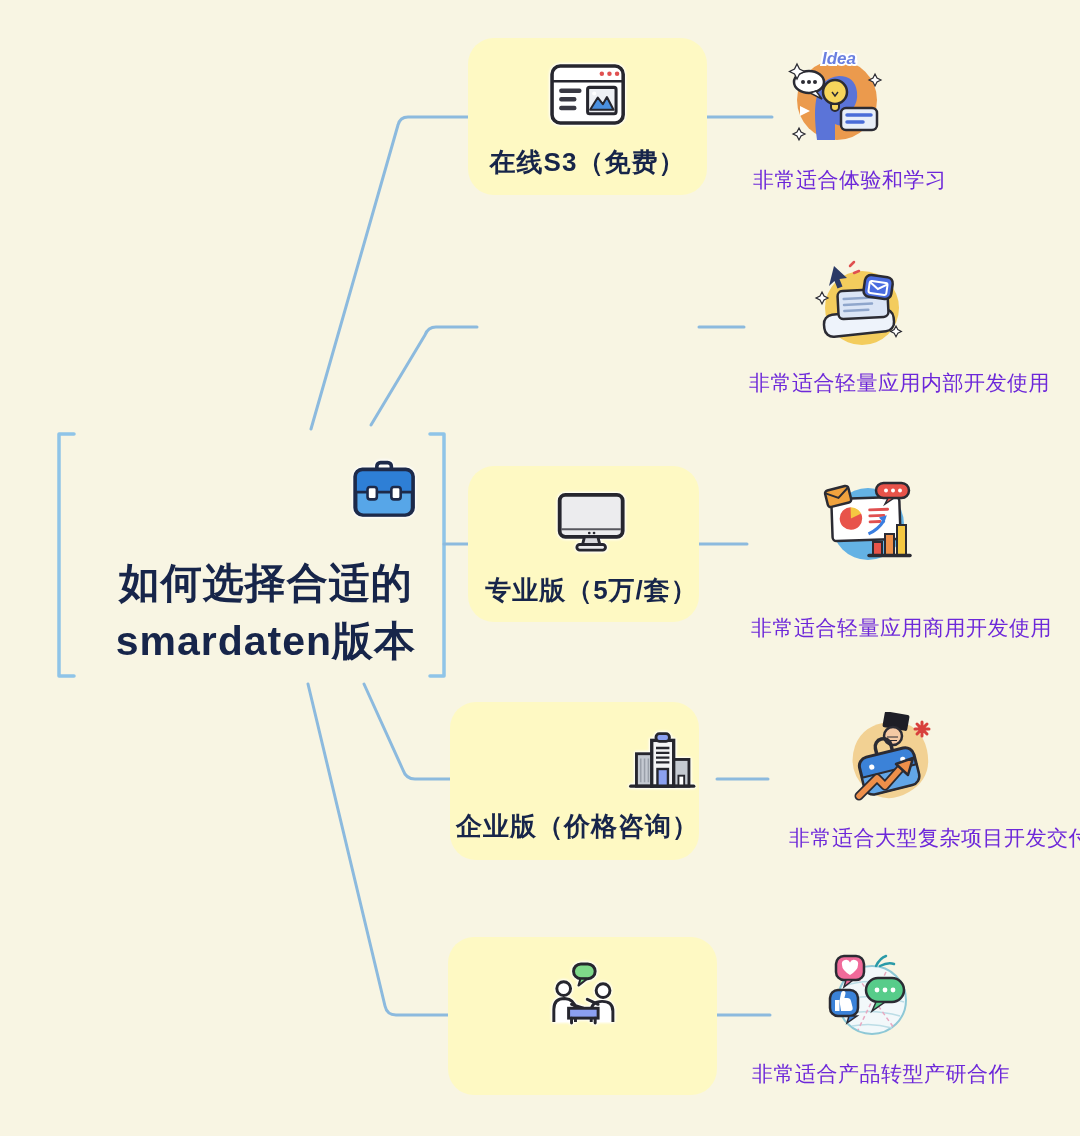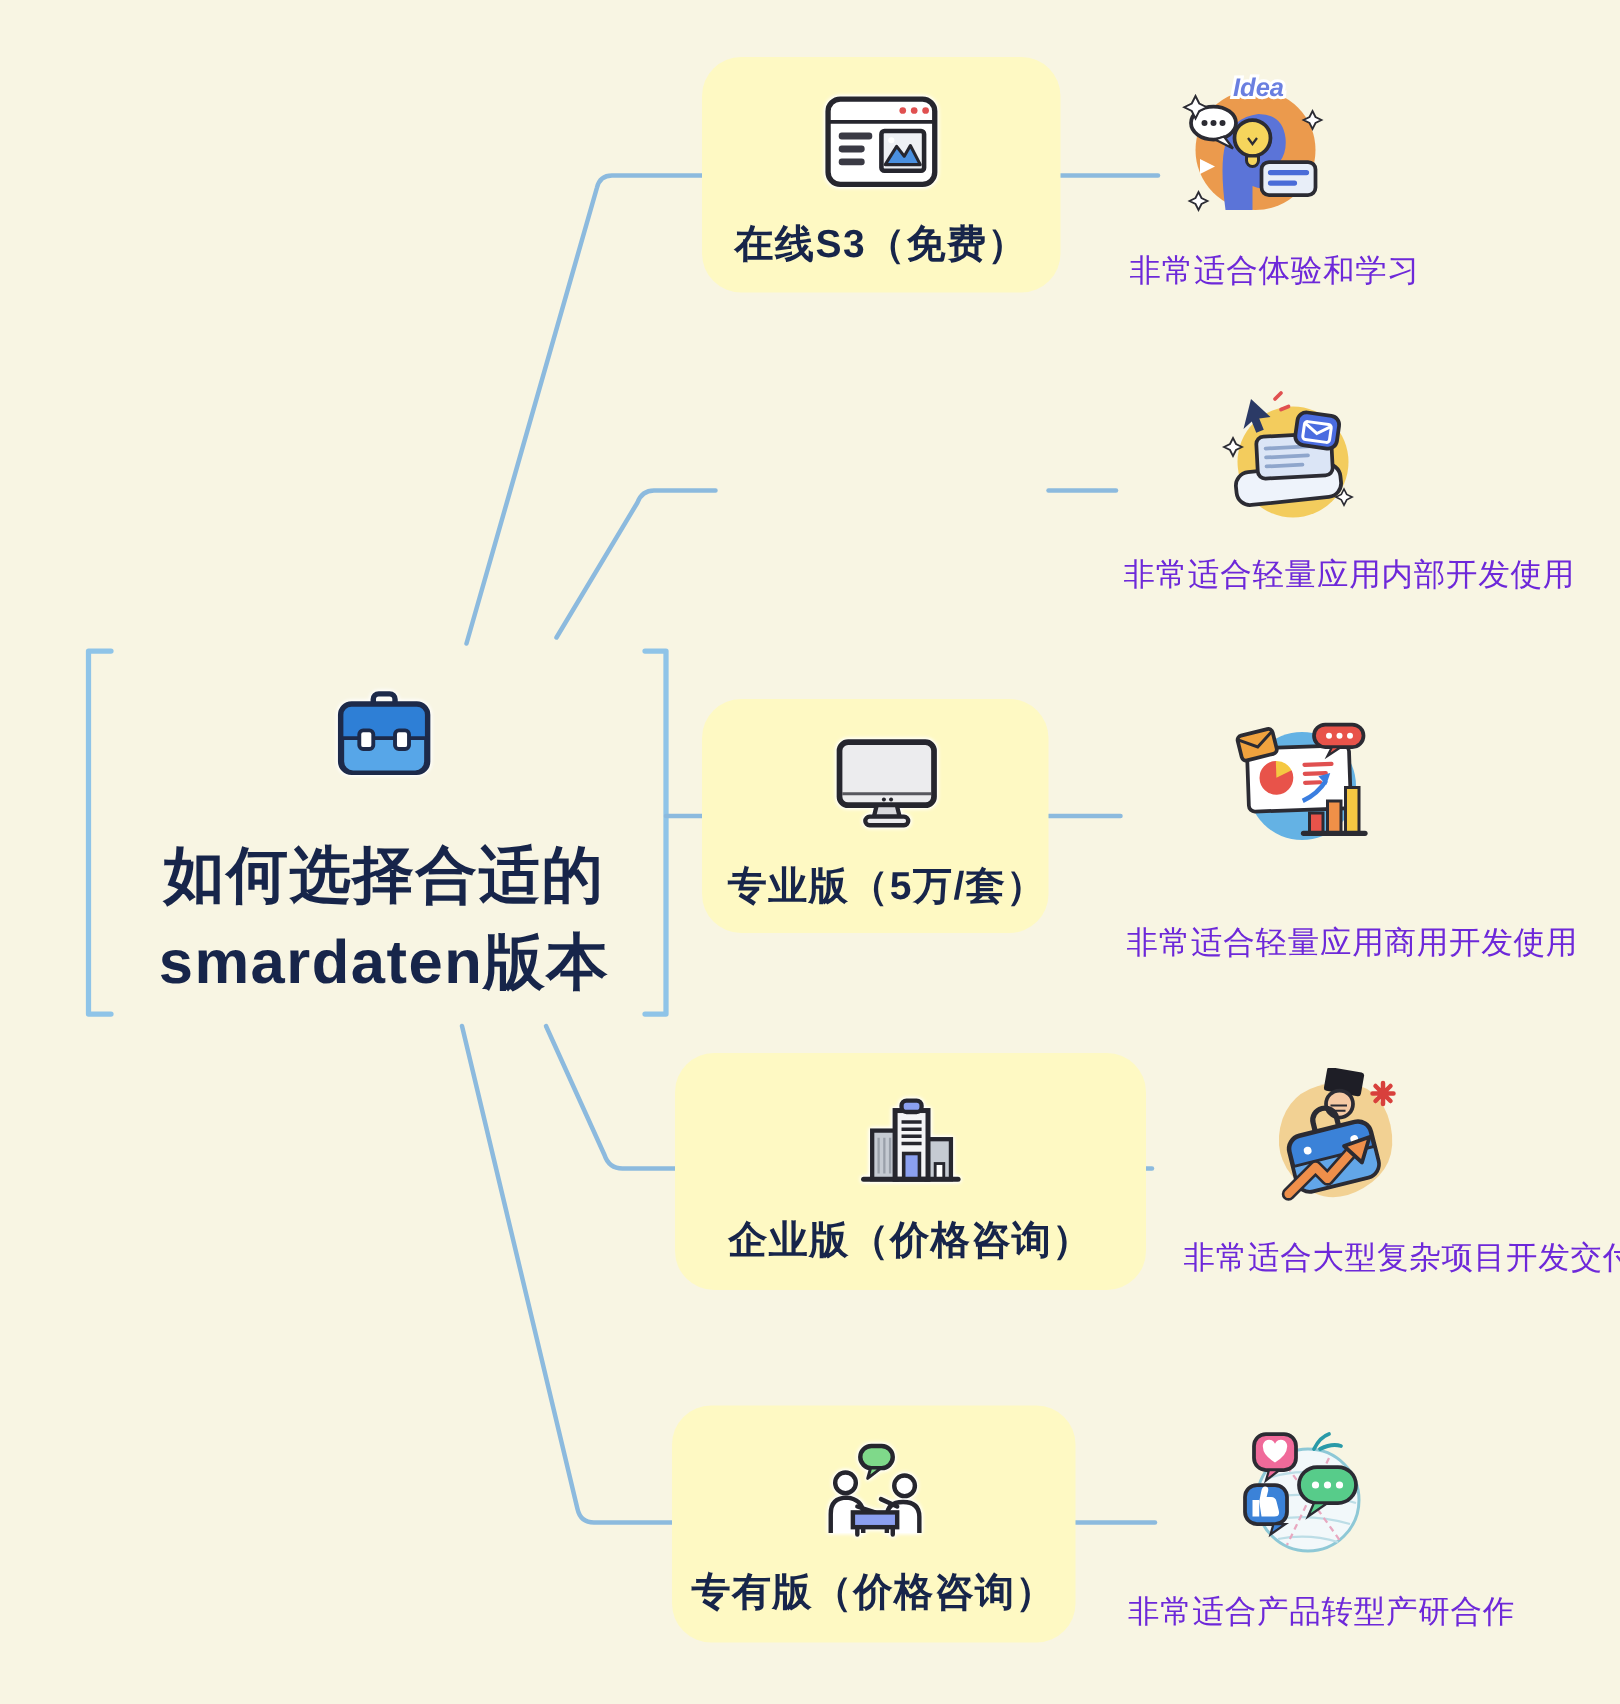--- a/index.html
+++ b/index.html
@@ -4,21 +4,21 @@
 <style>
   html,body{margin:0;padding:0;background:#f8f5e3;}
   .canvas{
     position:relative;width:1080px;height:1136px;background:#f8f5e3;
     overflow:hidden;font-family:"Liberation Sans","DejaVu Sans",sans-serif;
   }
   .links{position:absolute;left:0;top:0;}
   .links path{fill:none;stroke:#8cbade;stroke-width:3;stroke-linecap:round;stroke-linejoin:round;}
   .links path.bracket{stroke:#8fc4e8;stroke-width:3.5;}
   
-  .central{position:absolute;left:96px;top:460px;width:320px;display:flex;flex-direction:column;align-items:center;cursor:default;}
+  .central{position:absolute;left:96px;top:460px;width:320px;display:flex;flex-direction:column;align-items:flex-end;cursor:default;}
   .central-icon{height:58px;filter:drop-shadow(0 0 1.5px #fff) drop-shadow(0 0 1px #fff);}
   .central-title{margin-top:36px;font-size:41px;font-weight:700;color:#17254a;line-height:58px;text-align:center;letter-spacing:1px;white-space:nowrap;}
   
   .node{
     position:absolute;background:#fef9c3;border-radius:26px;
     display:flex;flex-direction:column;align-items:center;padding-top:25px;box-sizing:border-box;
   }
   .node-icon{height:63px;filter:drop-shadow(0 0 1.5px #fff) drop-shadow(0 0 1px #fff);}
   .node-label{margin-top:19px;font-size:26px;font-weight:700;color:#17254a;letter-spacing:1px;white-space:nowrap;}
   
@@ -82,21 +82,21 @@
       <rect x="7" y="4" width="66" height="44" rx="6" fill="#ececee" stroke="#26262e" stroke-width="4"></rect>
       <line x1="9" y1="40" x2="71" y2="40" stroke="#26262e" stroke-width="2" opacity="0.75"></line>
       <circle cx="38" cy="44" r="1.4" fill="#26262e"></circle>
         <circle cx="43" cy="44" r="1.4" fill="#26262e"></circle>
       <path d="M33 48 L47 48 L49 56 L31 56 Z" fill="#d8d8dc" stroke="#26262e" stroke-width="3" stroke-linejoin="round"></path>
       <rect x="25" y="56" width="30" height="6" rx="3" fill="#ececee" stroke="#26262e" stroke-width="3"></rect>
     </svg>
     <div class="node-label">专业版（5万/套）</div>
   </div>
 
-  <div class="node" style="left:450px;top:702px;width:314px;height:158px;">
+  <div class="node" style="left:450px;top:702px;width:249px;height:158px;align-items:flex-end;">
     <svg class="node-icon" viewBox="0 0 78 66">
       <rect x="12" y="28" width="17" height="34" fill="#c5cad2" stroke="#26262e" stroke-width="3"></rect>
       <path d="M16.5 33 v25 M20.5 33 v25 M24.5 33 v25" stroke="#9aa0aa" stroke-width="1.6"></path>
       <rect x="50" y="34" width="17" height="28" fill="#c5cad2" stroke="#26262e" stroke-width="3"></rect>
       <rect x="56" y="51" width="6" height="11" fill="#ffffff" stroke="#26262e" stroke-width="2"></rect>
       <rect x="28" y="14" width="23" height="48" fill="#f4f4f6" stroke="#26262e" stroke-width="3.5"></rect>
       <rect x="32.5" y="7" width="14" height="8" rx="3.5" fill="#8ba0f0" stroke="#26262e" stroke-width="3"></rect>
       <path d="M32.5 22 h14 M32.5 27 h14 M32.5 32 h14 M32.5 37 h14" stroke="#26262e" stroke-width="2.4"></path>
       <rect x="34" y="44" width="11" height="18" fill="#8ba0f0" stroke="#26262e" stroke-width="2.5"></rect>
       <line x1="6" y1="62" x2="72" y2="62" stroke="#26262e" stroke-width="3.5" stroke-linecap="round"></line>
@@ -110,21 +110,20 @@
       <path d="M38 17 L36 24 L45 17 Z" fill="#7fd98a" stroke="#26262e" stroke-width="2" stroke-linejoin="round"></path>
       <circle cx="21" cy="27" r="7" fill="#ffffff" stroke="#26262e" stroke-width="3"></circle>
       <path d="M11 61 L11 48 Q11 37 22 37 Q32 38 33 47 L33 61" fill="#ffffff" stroke="#26262e" stroke-width="3" stroke-linejoin="round"></path>
       <path d="M29 43 L41 47" stroke="#26262e" stroke-width="3" stroke-linecap="round"></path>
       <circle cx="61" cy="29" r="7" fill="#ffffff" stroke="#26262e" stroke-width="3"></circle>
       <path d="M49 61 L49 50 Q49 40 60 40 Q71 40 71 50 L71 61" fill="#ffffff" stroke="#26262e" stroke-width="3" stroke-linejoin="round"></path>
       <path d="M56 43 L45 38" stroke="#26262e" stroke-width="3" stroke-linecap="round"></path>
       <rect x="26" y="47" width="30" height="10" fill="#8b9ff0" stroke="#26262e" stroke-width="3"></rect>
       <path d="M29 57 v5 M53 57 v5" stroke="#26262e" stroke-width="3" stroke-linecap="round"></path>
     </svg>
-    <div class="node-label">专有版（价格咨询）</div>
   </div>
 
   <svg class="child-illustration" style="left:783px;top:44px;" width="104" height="104" viewBox="0 0 104 104">
     <circle cx="54" cy="56" r="40" fill="#eb9a4d"></circle>
     <path d="M34 96 Q30 66 34 52 Q38 34 56 32 Q72 32 74 48 Q75 58 70 64 L70 78 Q60 84 52 80 L52 96 Z" fill="#5b74d8"></path>
     <circle cx="52" cy="48" r="12" fill="#f6d55c" stroke="#2b2b33" stroke-width="2.5"></circle>
     <path d="M49 48 l3 4 3 -4" fill="none" stroke="#2b2b33" stroke-width="1.5"></path>
     <path d="M48 60 h8 v3 a4 4 0 0 1 -8 0 z" fill="#f6d55c" stroke="#2b2b33" stroke-width="2"></path>
     <ellipse cx="26" cy="38" rx="15" ry="11" fill="#ffffff" stroke="#2b2b33" stroke-width="2.5"></ellipse>
     <path d="M33 47 L39 55 L27 49 Z" fill="#ffffff" stroke="#2b2b33" stroke-width="1.5"></path>

